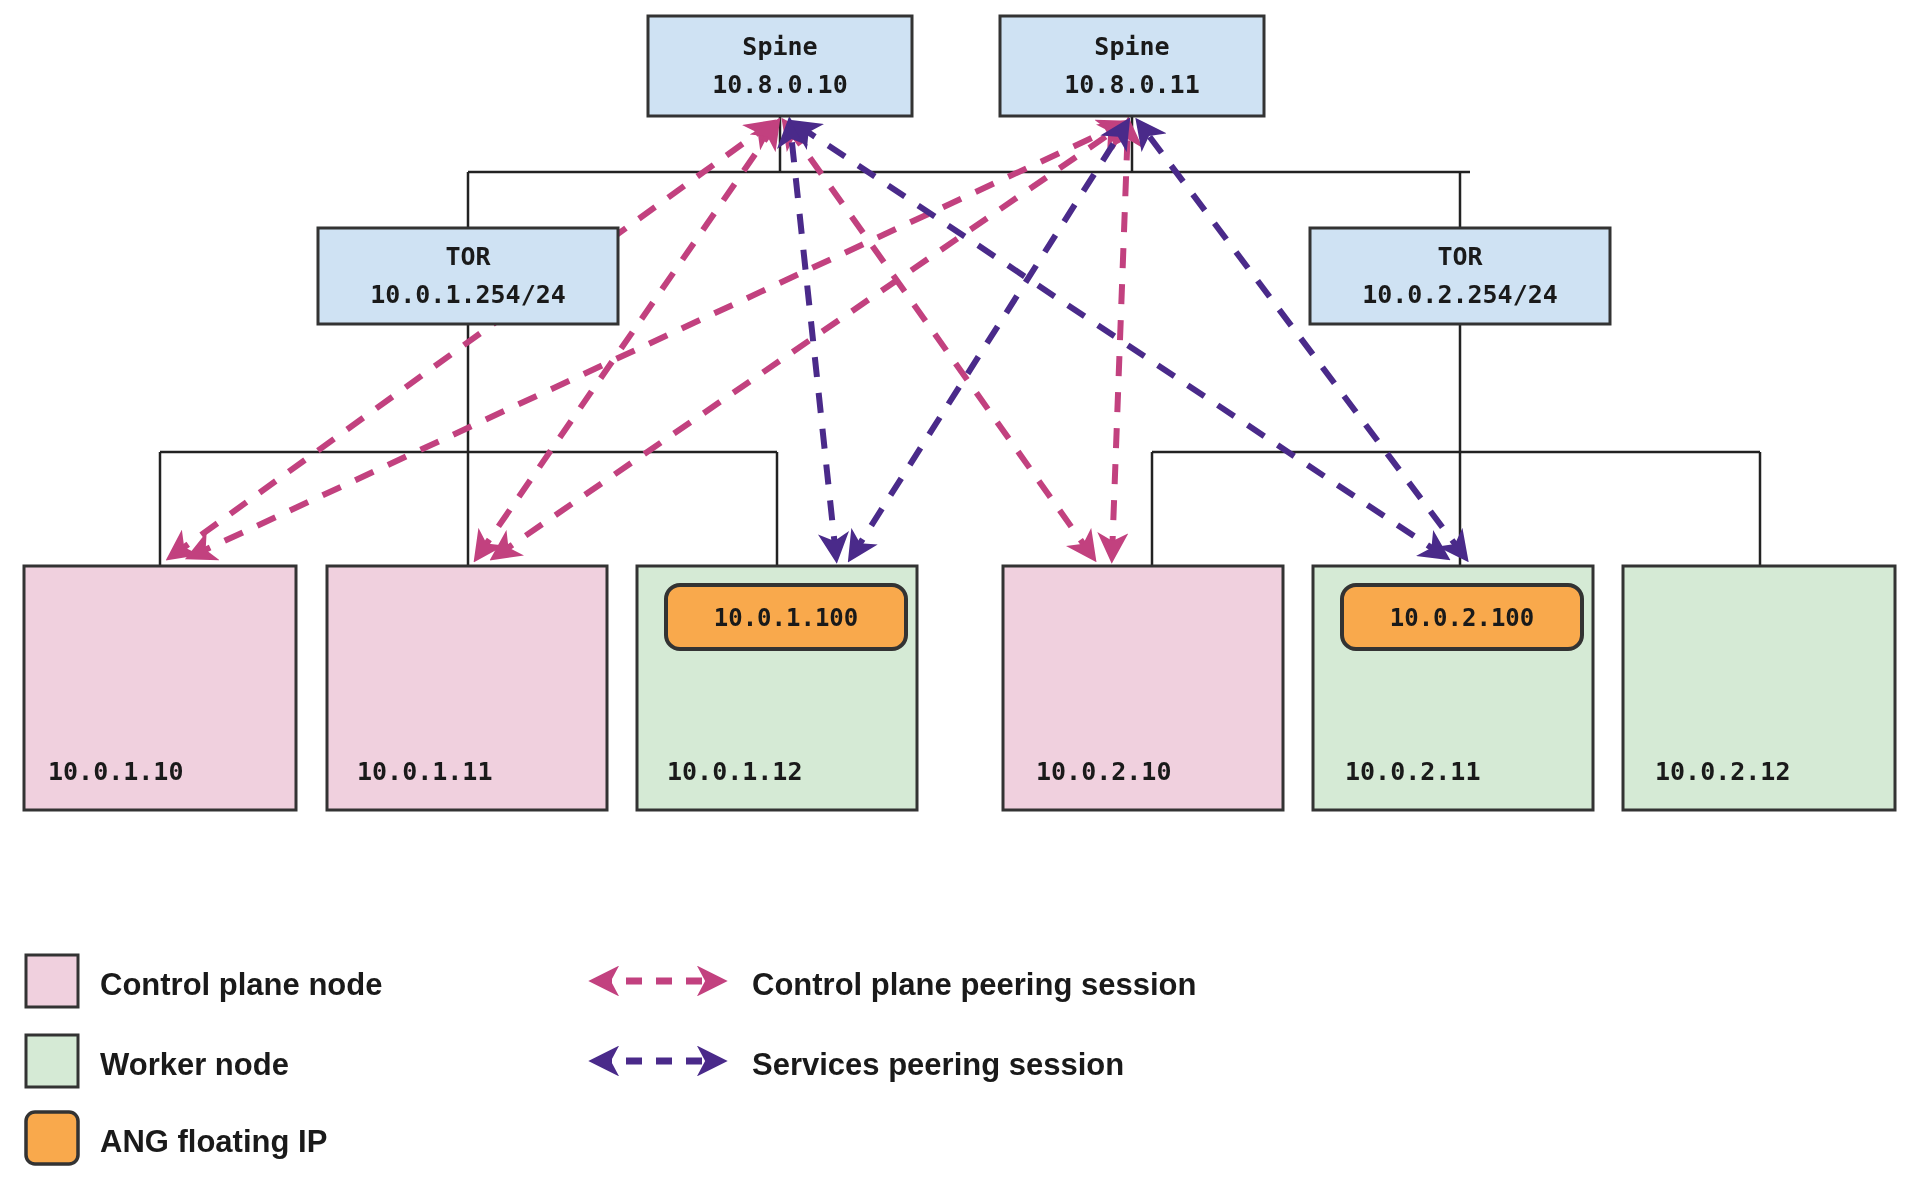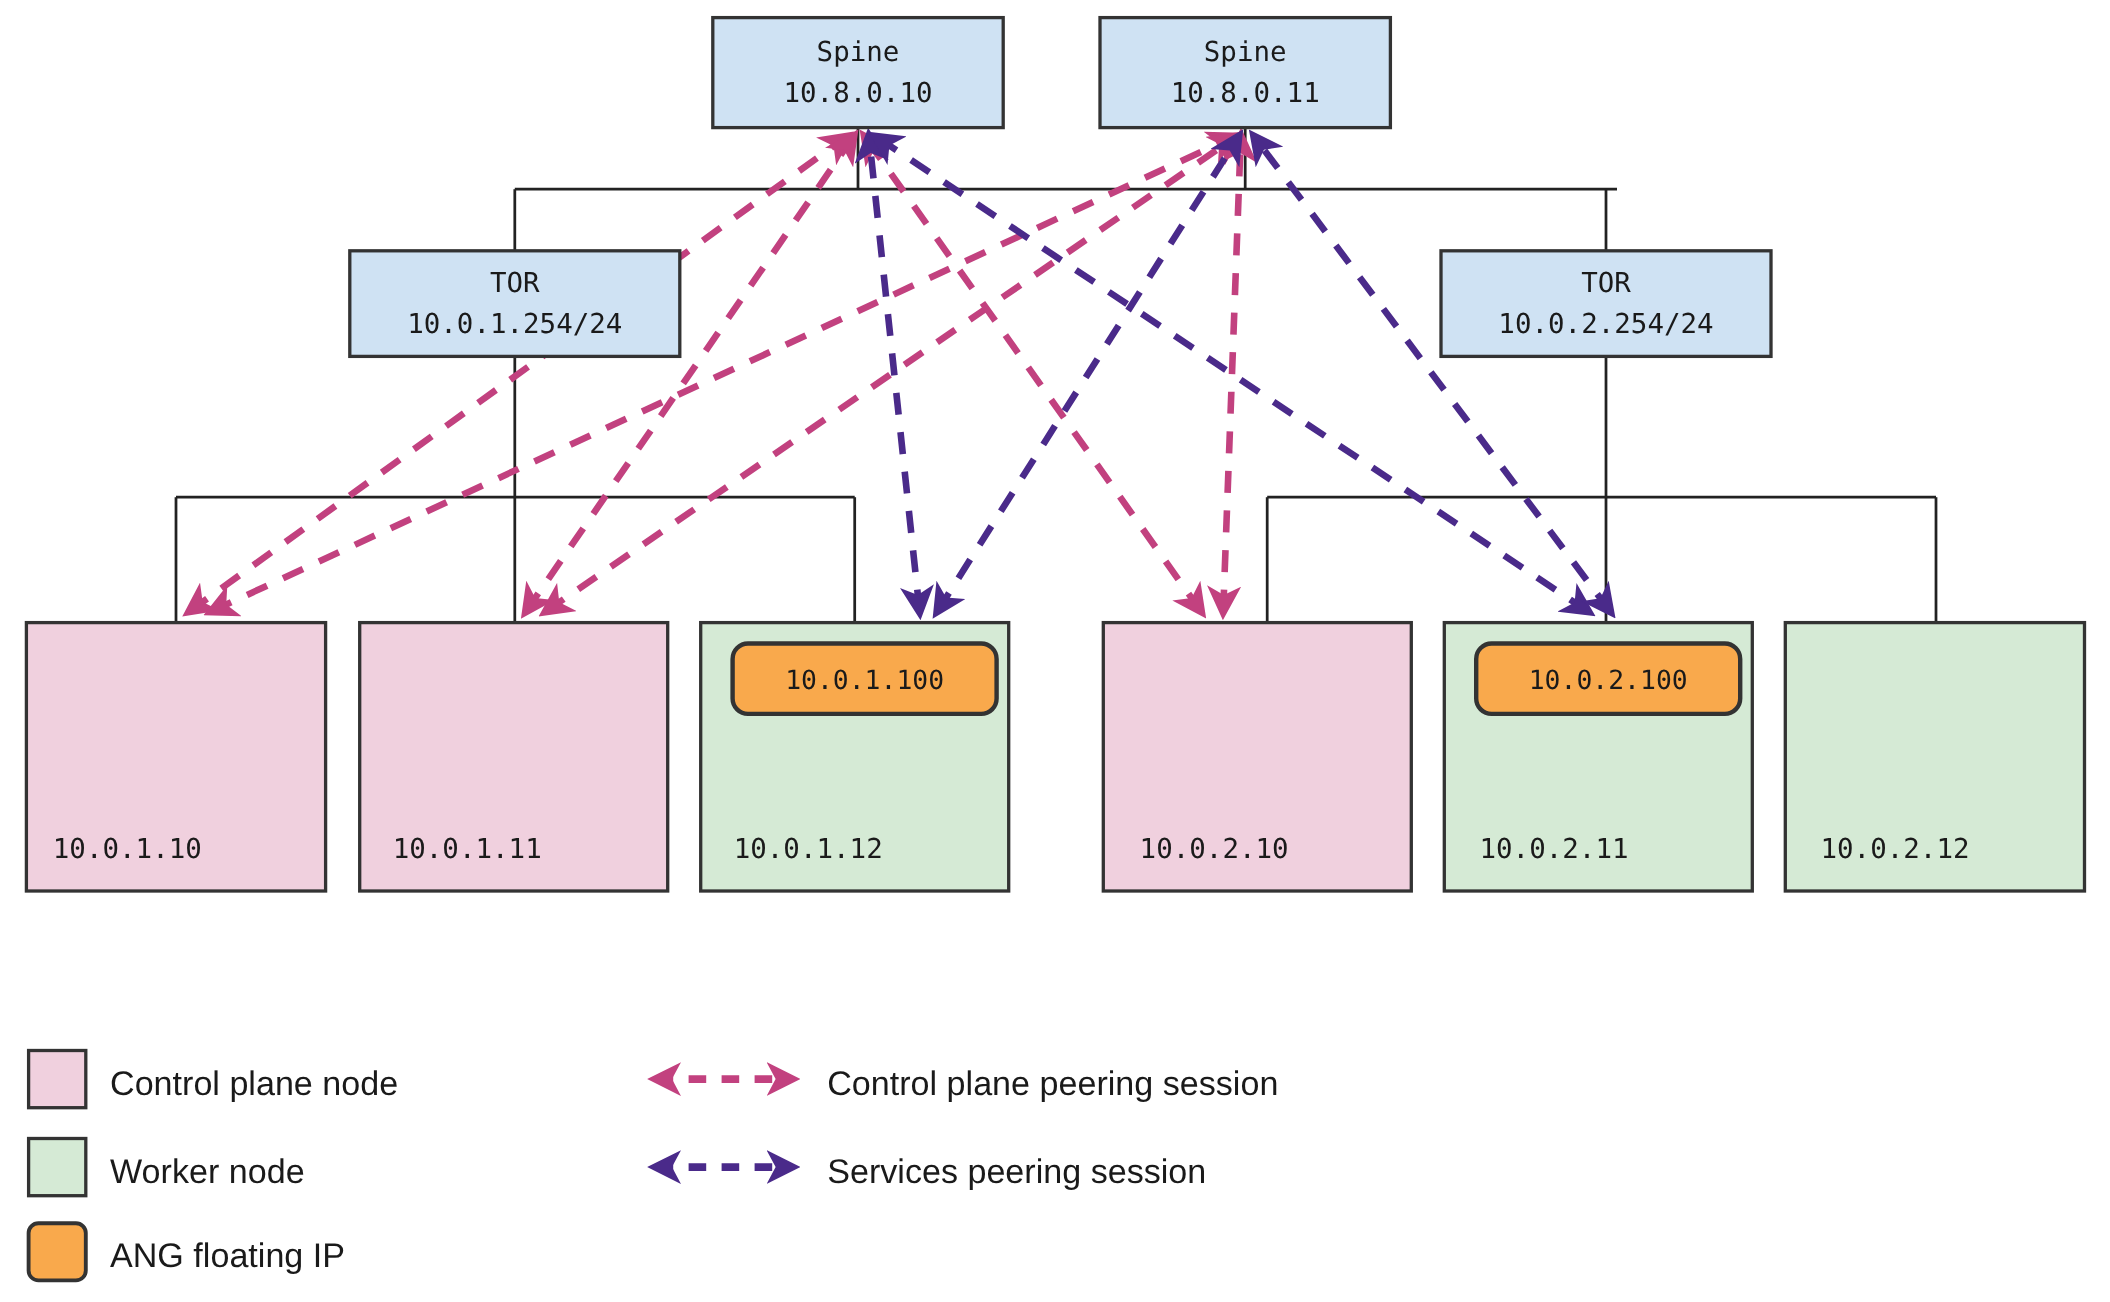--- a/index.html
+++ b/index.html
@@ -10,20 +10,21 @@
   body {
     width: 1918px;
     height: 1184px;
     font-family: "Liberation Sans", sans-serif;
     overflow: hidden;
   }
   #diagram-root {
     position: relative;
     width: 1918px;
     height: 1184px;
+    font-weight: bold;
   }
   svg#diagram-svg {
     position: absolute;
     top: 0;
     left: 0;
     width: 1918px;
     height: 1184px;
   }
   .box-label {
     font-family: "DejaVu Sans Mono", "Liberation Mono", monospace;

